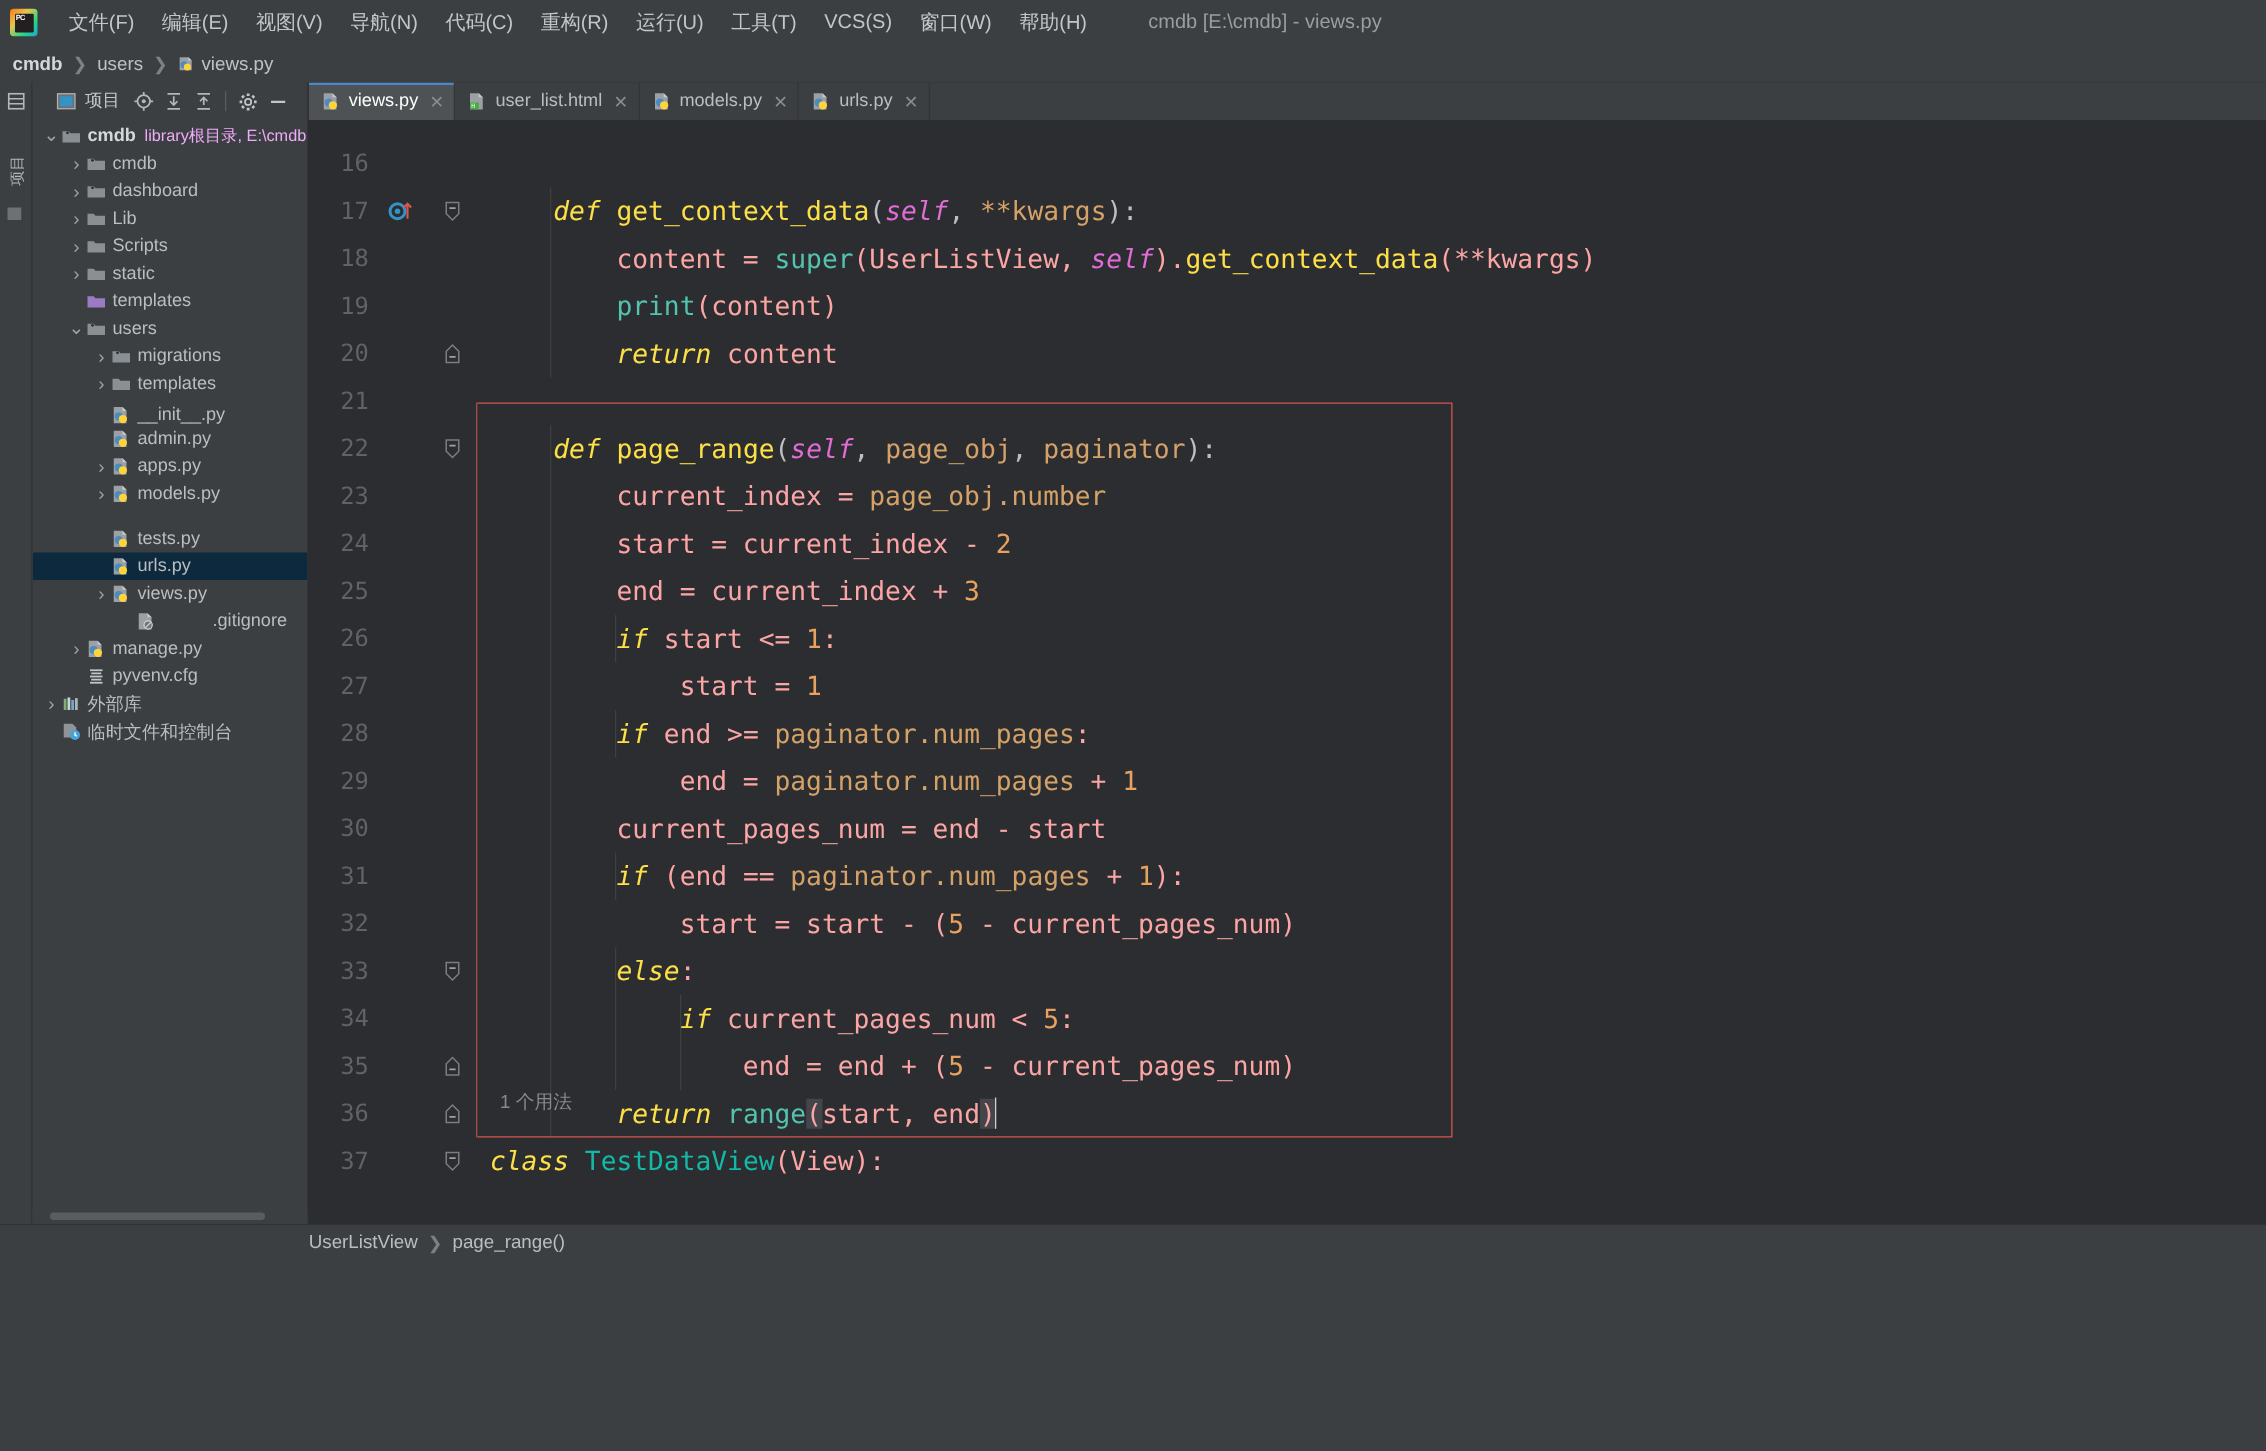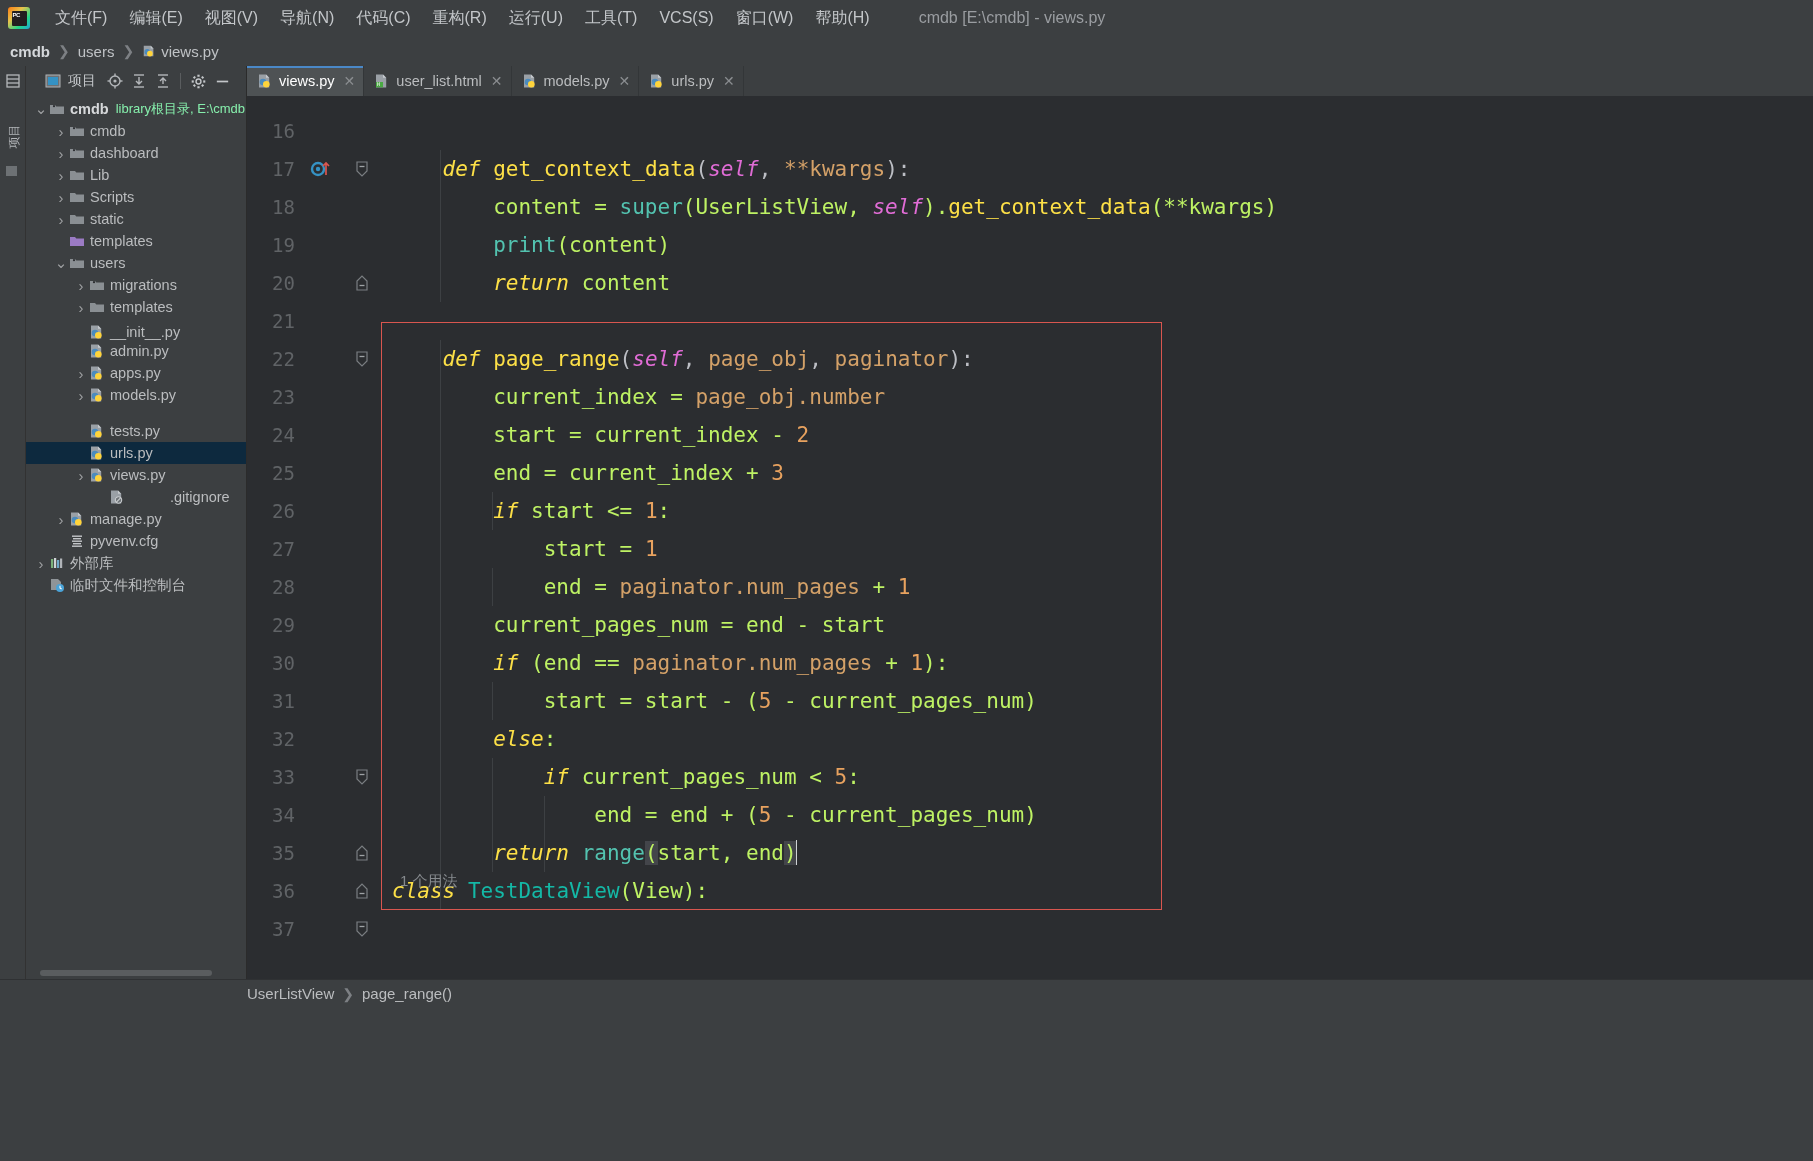--- a/index.html
+++ b/index.html
@@ -78,21 +78,21 @@
     height:22px; display:flex; align-items:center; white-space:nowrap;
     padding-right:4px; cursor:default;
   }
   .trow.sel { background:#0d293e; }
   .chev {
     width:14px; flex:0 0 14px; text-align:center; color:#9fa1a3; font-size:10px;
     display:inline-block;
   }
   .tico { width:17px; flex:0 0 17px; margin-right:5px; display:flex; align-items:center; justify-content:center;}
   .tlabel { color:#bbbdbf; }
-  .tsub { color:#86efac; font-size:13px; margin-left:7px; }
+  .tsub { color:#f0abfc; font-size:13px; margin-left:7px; }
   .tbold { font-weight:bold; color:#d6d8da; }
 
   .proj-scroll { height:12px; background:#3c3f41; position:relative; flex:0 0 12px; }
   .proj-scroll .thumb {
     position:absolute; left:14px; top:3px; width:172px; height:6px;
     background:#5a5d5f; border-radius:3px;
   }
 
   
   .editorarea { flex:1; display:flex; flex-direction:column; min-width:0; background:#2b2d30; }
@@ -138,21 +138,21 @@
 
   
   .kw   { color:#fde047; font-style:italic; }
   .fn   { color:#fde047; }
   .slf  { color:#e06cd5; font-style:italic; }
   .par  { color:#d4a168; }
   .num  { color:#e8a25f; }
   .cls  { color:#14b8a6; }
   .bi   { color:#53c3b0; }
   .pn   { color:#bcbec4; }
-  .txt  { color:#bef264; }
+  .txt  { color:#fca5a5; }
 
   
   .redbox {
     position:absolute; border:1.4px solid #d9564f; pointer-events:none; z-index:5;
   }
   
   .iguide { position:absolute; width:1px; background:#3d4043; z-index:1; }
   
   .caret { display:inline-block; width:1.5px; height:25px; background:#cfd2d5; vertical-align:-5px; margin-left:-1px;}
   .selbox { background:#43454a; }
@@ -723,20 +723,21 @@
             <div class="code-line"><span class="txt">        content = </span><span class="bi">super</span><span class="txt">(UserListView, </span><span class="slf">self</span><span class="txt">).</span><span class="fn">get_context_data</span><span class="txt">(**kwargs)</span></div>
             <div class="code-line"><span class="txt">        </span><span class="bi">print</span><span class="txt">(content)</span></div>
             <div class="code-line"><span class="txt">        </span><span class="kw">return</span><span class="txt"> content</span></div>
             <div class="code-line"></div>
             <div class="code-line"><span class="txt">    </span><span class="kw">def</span><span class="txt"> </span><span class="fn">page_range</span><span class="pn">(</span><span class="slf">self</span><span class="pn">, </span><span class="par">page_obj</span><span class="pn">, </span><span class="par">paginator</span><span class="pn">):</span></div>
             <div class="code-line"><span class="txt">        current_index = </span><span class="par">page_obj</span><span class="par">.number</span></div>
             <div class="code-line"><span class="txt">        start = current_index - </span><span class="num">2</span></div>
             <div class="code-line"><span class="txt">        end = current_index + </span><span class="num">3</span></div>
             <div class="code-line"><span class="txt">        </span><span class="kw">if</span><span class="txt"> start &lt;= </span><span class="num">1</span><span class="txt">:</span></div>
             <div class="code-line"><span class="txt">            start = </span><span class="num">1</span></div>
+            <div class="code-line"><span class="txt">        </span><span class="kw">if</span><span class="txt"> end &gt;= </span><span class="par">paginator</span><span class="par">.num_pages</span><span class="txt">:</span></div>
             <div class="code-line"><span class="txt">            end = </span><span class="par">paginator</span><span class="par">.num_pages</span><span class="txt"> + </span><span class="num">1</span></div>
             <div class="code-line"><span class="txt">        current_pages_num = end - start</span></div>
             <div class="code-line"><span class="txt">        </span><span class="kw">if</span><span class="txt"> (end == </span><span class="par">paginator</span><span class="par">.num_pages</span><span class="txt"> + </span><span class="num">1</span><span class="txt">):</span></div>
             <div class="code-line"><span class="txt">            start = start - (</span><span class="num">5</span><span class="txt"> - current_pages_num)</span></div>
             <div class="code-line"><span class="txt">        </span><span class="kw">else</span><span class="txt">:</span></div>
             <div class="code-line"><span class="txt">            </span><span class="kw">if</span><span class="txt"> current_pages_num &lt; </span><span class="num">5</span><span class="txt">:</span></div>
             <div class="code-line"><span class="txt">                end = end + (</span><span class="num">5</span><span class="txt"> - current_pages_num)</span></div>
             <div class="code-line"><span class="txt">        </span><span class="kw">return</span><span class="txt"> </span><span class="bi">range</span><span class="txt selbox">(</span><span class="txt">start, end</span><span class="txt selbox">)</span><span class="caret"></span></div>
             <div class="code-line"><span class="kw">class</span><span class="txt"> </span><span class="cls">TestDataView</span><span class="txt">(View):</span></div>
             <div class="iguide" style="left: 58px; top: 54px; height: 152px;"></div>

